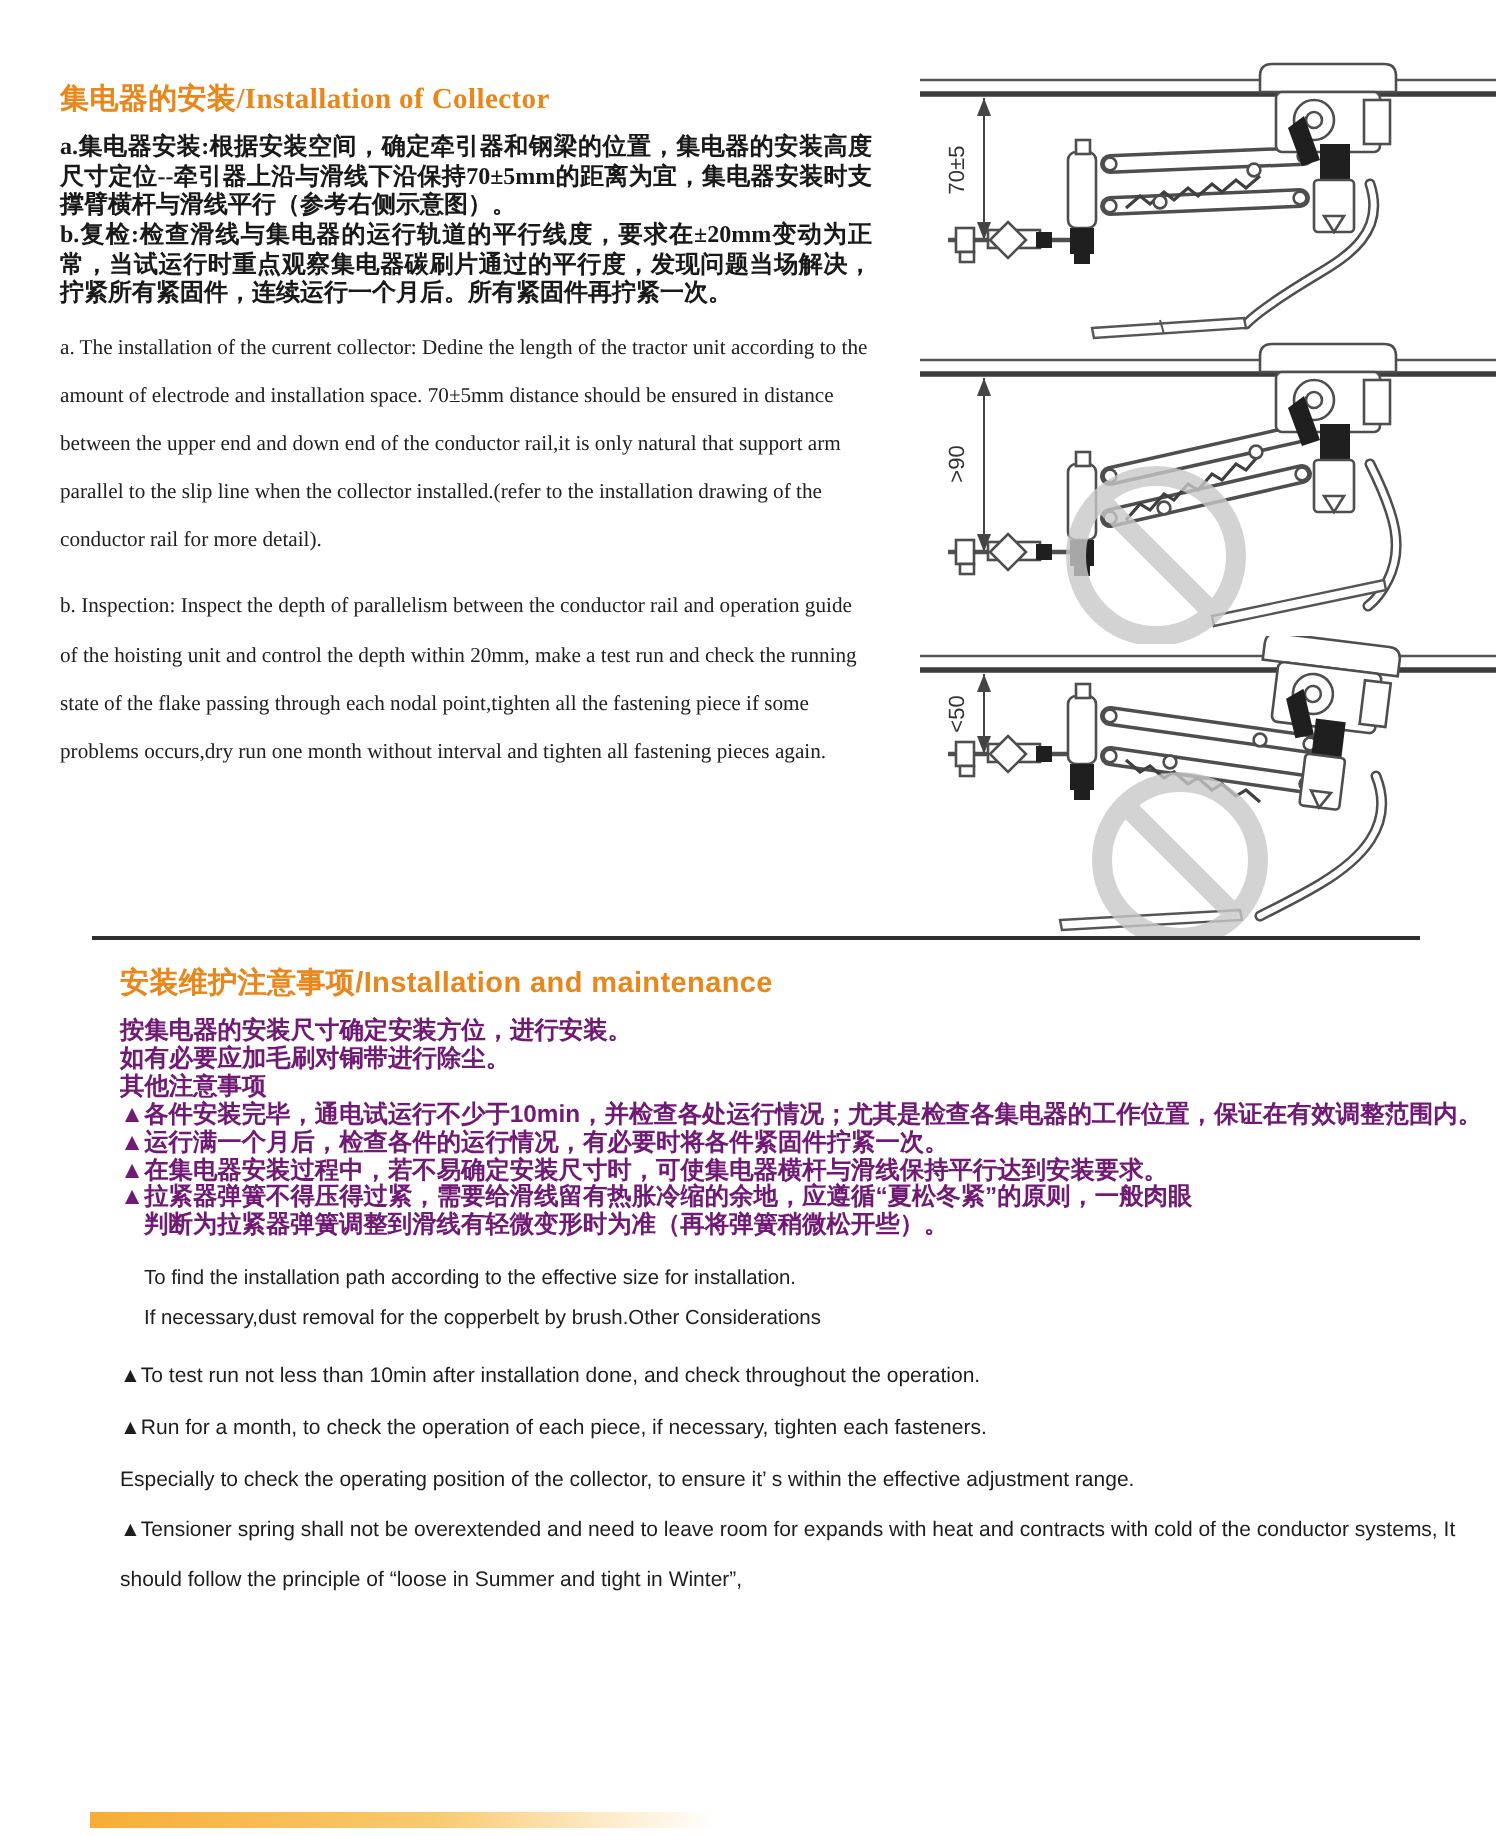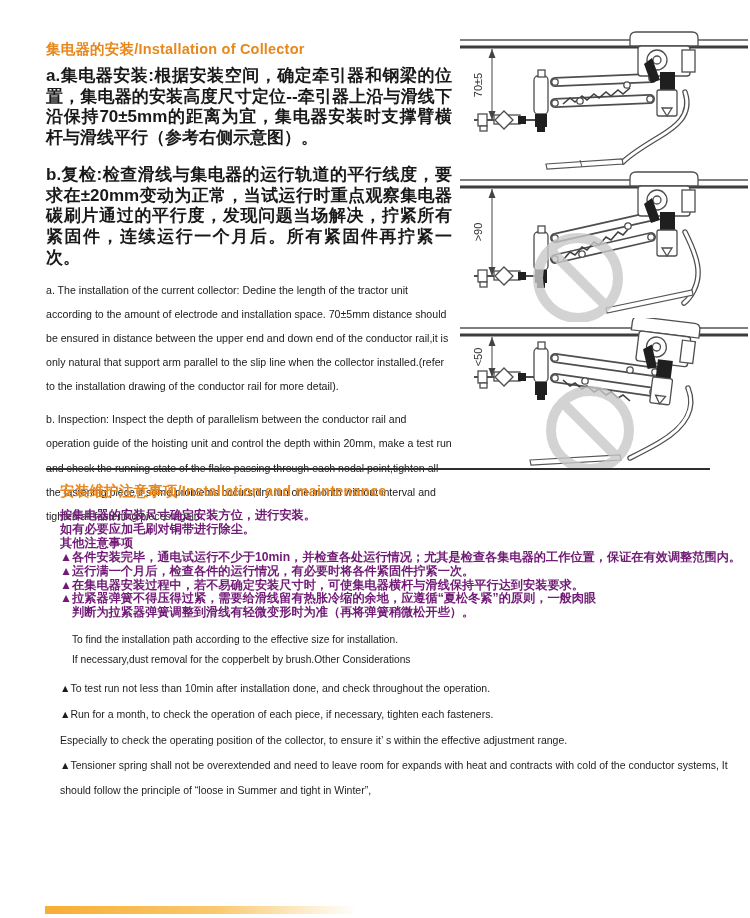--- a/index.html
+++ b/index.html
@@ -1,22 +1,22 @@
 <!DOCTYPE html>
 <html><head>
 <meta charset="utf-8">
 <style>
   html,body{margin:0;padding:0;background:#ffffff;}
   .page{position:relative;width:750px;height:918px;background:#ffffff;overflow:hidden;
         font-family:"Liberation Sans",sans-serif;color:#1c1c1c;}
   .hd{margin:0;font-size:14.5px;font-weight:bold;color:#e8871b;letter-spacing:0.2px;}
-  .sec1-left{position:absolute;left:46px;top:40px;width:406px;}
-  .cn1{margin:7px 0 0 0;font-size:17px;font-weight:bold;line-height:1.22;color:#191919;
+  .sec1-left{position:absolute;left:30px;top:40px;width:406px;font-family:Liberation Serif, serif;}
+  .cn1{margin:7px 0 0 0;font-size:12px;font-weight:bold;line-height:1.22;color:#191919;
        text-align:justify;}
-  .cn1.cnb{margin-top:16px;}
+  .cn1.cnb{margin-top:0;}
   .en1{margin:9px 0 0 0;font-size:10.6px;line-height:2.28;color:#202020;text-align:left;}
   .dgm{position:absolute;left:460px;margin:0;width:288px;}
   .divider{position:absolute;left:46px;top:468px;width:664px;height:2px;background:#2e2e2e;}
   .sec2{position:absolute;left:60px;top:482px;width:694px;}
   .cn2box{margin-top:8px;}
   .cn2box div{font-size:12.2px;font-weight:bold;line-height:1.14;color:#701a75;white-space:nowrap;}
   .cn2box div.cont{margin-left:12px;}
   .enintro{margin:10px 0 0 12px;}
   .enintro div{font-size:10.2px;line-height:1.9;color:#202020;}
   .en2box{margin-top:7px;}

